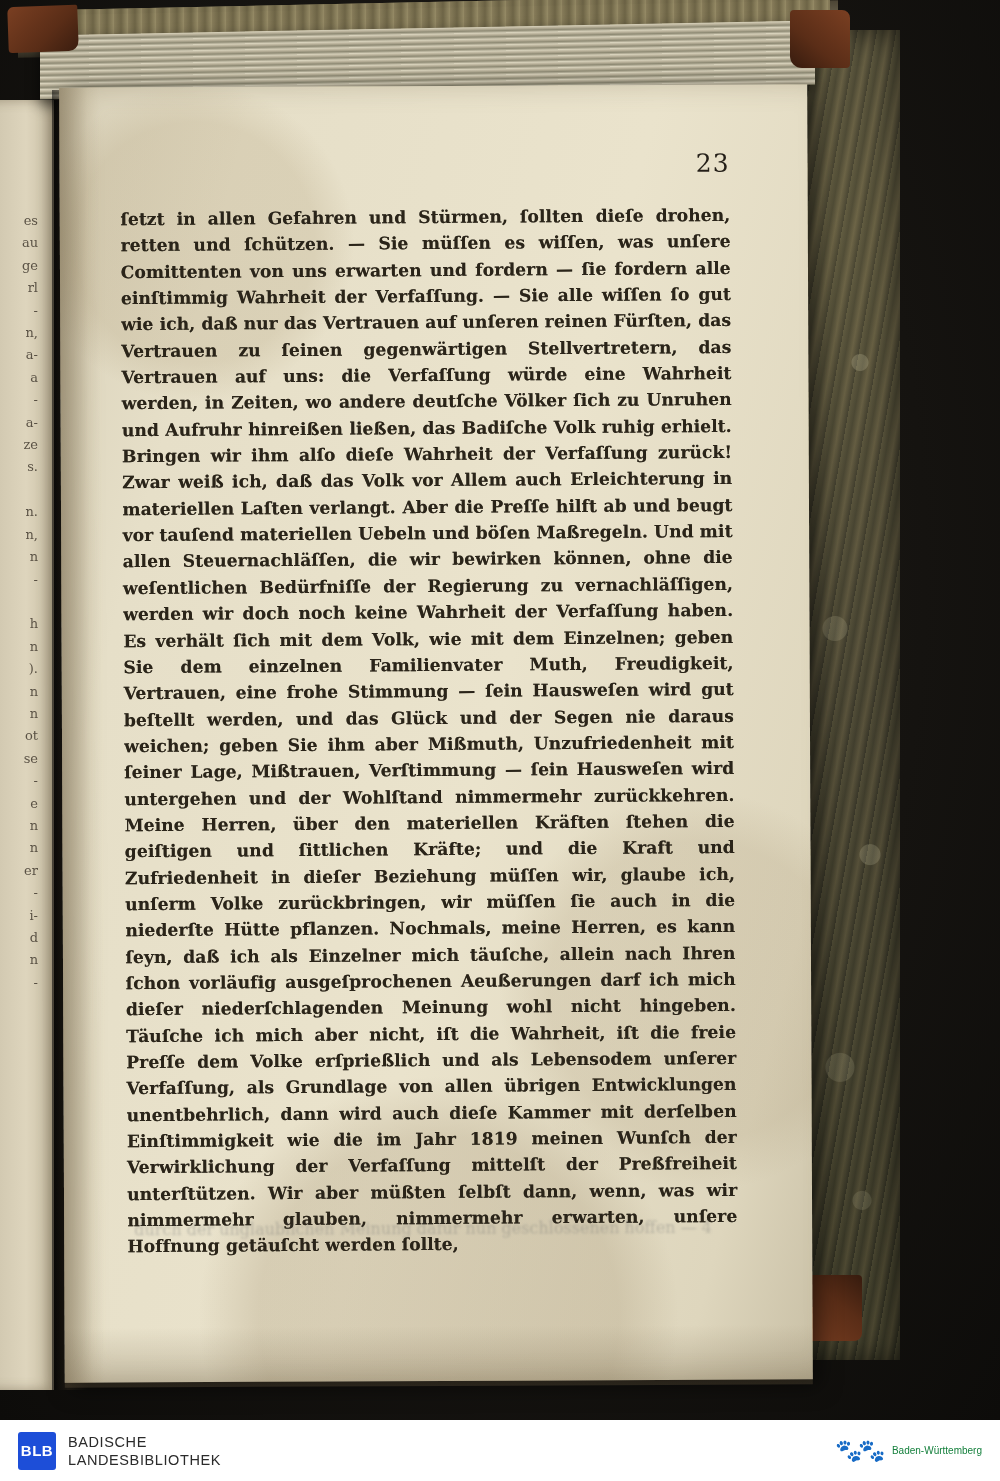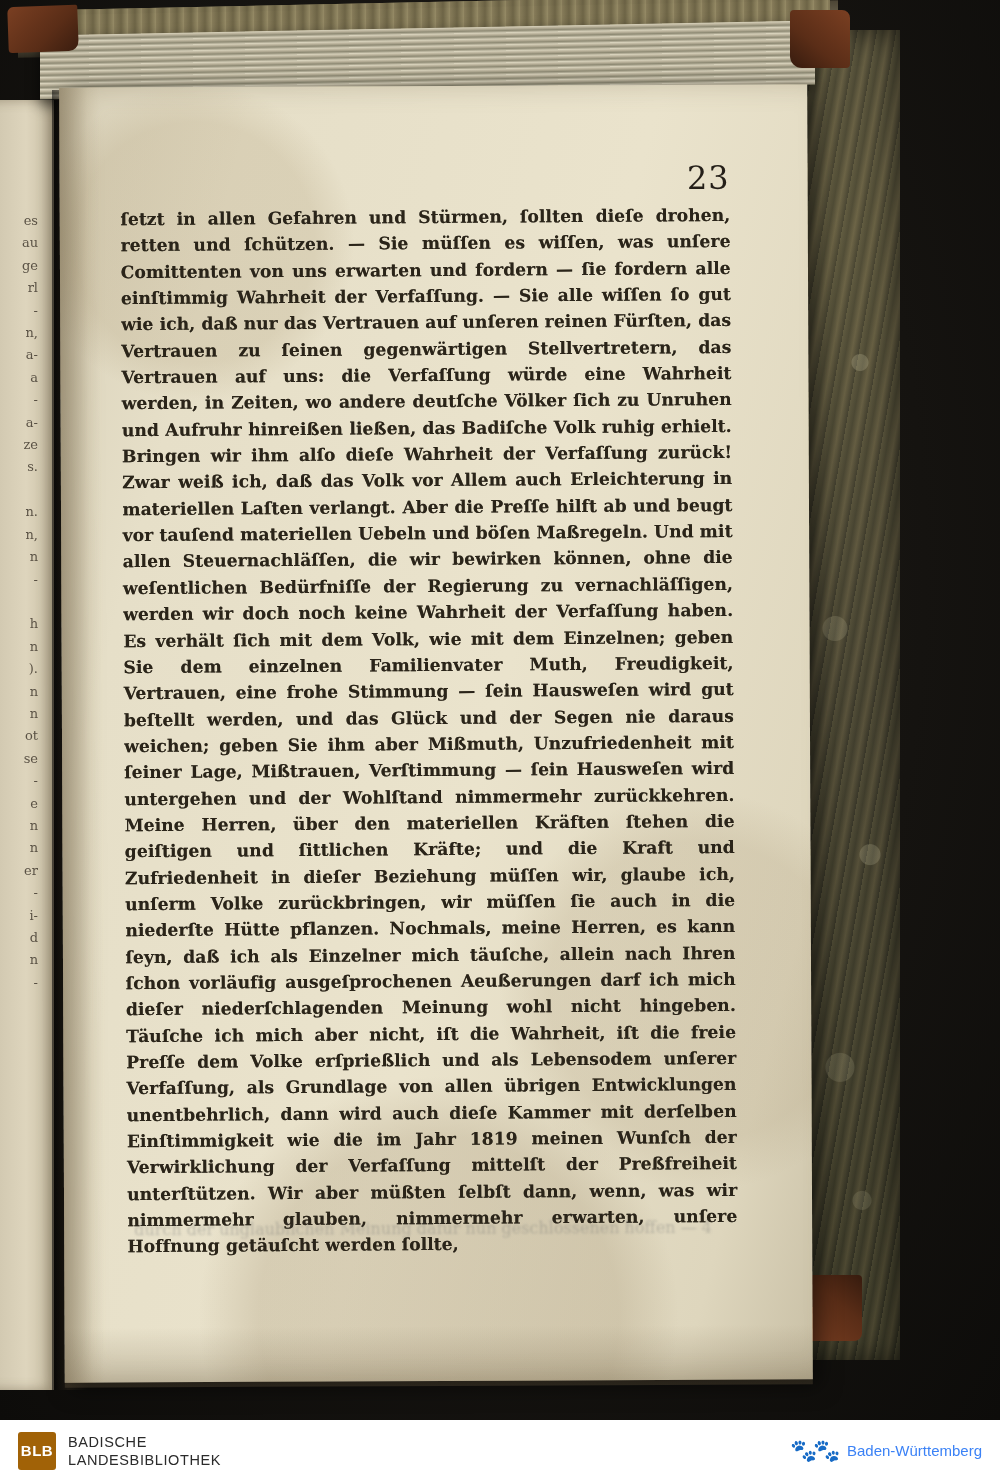--- a/index.html
+++ b/index.html
@@ -159,23 +159,23 @@
     background: linear-gradient(90deg, rgba(105,90,62,0.40) 0%, rgba(170,155,120,0.12) 70%, transparent 100%);
   }
   .page-bottom-curl {
     position: absolute;
     left: 0; top: 1240px; width: 748px; height: 60px;
     background: linear-gradient(180deg, rgba(120,105,75,0.0) 0%, rgba(110,95,68,0.30) 100%);
   }
 
   .folio {
     position: absolute;
-    right: 78px; top: 74px;
+    right: 78px; top: 64px;
     font-family: "DejaVu Serif", serif;
-    font-size: 32px;
+    font-size: 25px;
     color: #241f18;
     letter-spacing: 1px;
   }
 
   .textblock {
     position: absolute;
     left: 62px; top: 118px;
     width: 610px;
     font-family: "DejaVu Serif", serif;
     font-size: 17.1px;
@@ -210,21 +210,21 @@
     background: #ffffff;
     display: flex;
     align-items: center;
     justify-content: space-between;
     padding: 0 18px;
     box-sizing: border-box;
   }
   .brand-left { display: flex; align-items: center; gap: 12px; }
   .blb-logo {
     width: 38px; height: 38px;
-    background: #a16207;
+    background: #1d4ed8;
     color: #fff;
     font-family: "Liberation Sans", sans-serif;
     font-weight: bold;
     font-size: 15px;
     display: flex; align-items: center; justify-content: center;
     border-radius: 3px;
     letter-spacing: 0.5px;
   }
   .blb-name {
     font-family: "Liberation Sans", sans-serif;
@@ -237,22 +237,22 @@
   .brand-right { display: flex; align-items: center; gap: 10px; }
   .bw-crest {
     font-size: 22px;
     color: #111;
     letter-spacing: -4px;
     line-height: 1;
     font-family: "DejaVu Sans", sans-serif;
   }
   .bw-name {
     font-family: "Liberation Sans", sans-serif;
-    font-size: 15px;
-    color: #3b82f6;
+    font-size: 10px;
+    color: #15803d;
   }
 </style>
 </head>
 <body>
 
 <div id="scan">
   <div class="bg-dark"></div>
 
   <div class="marbled"></div>
 

